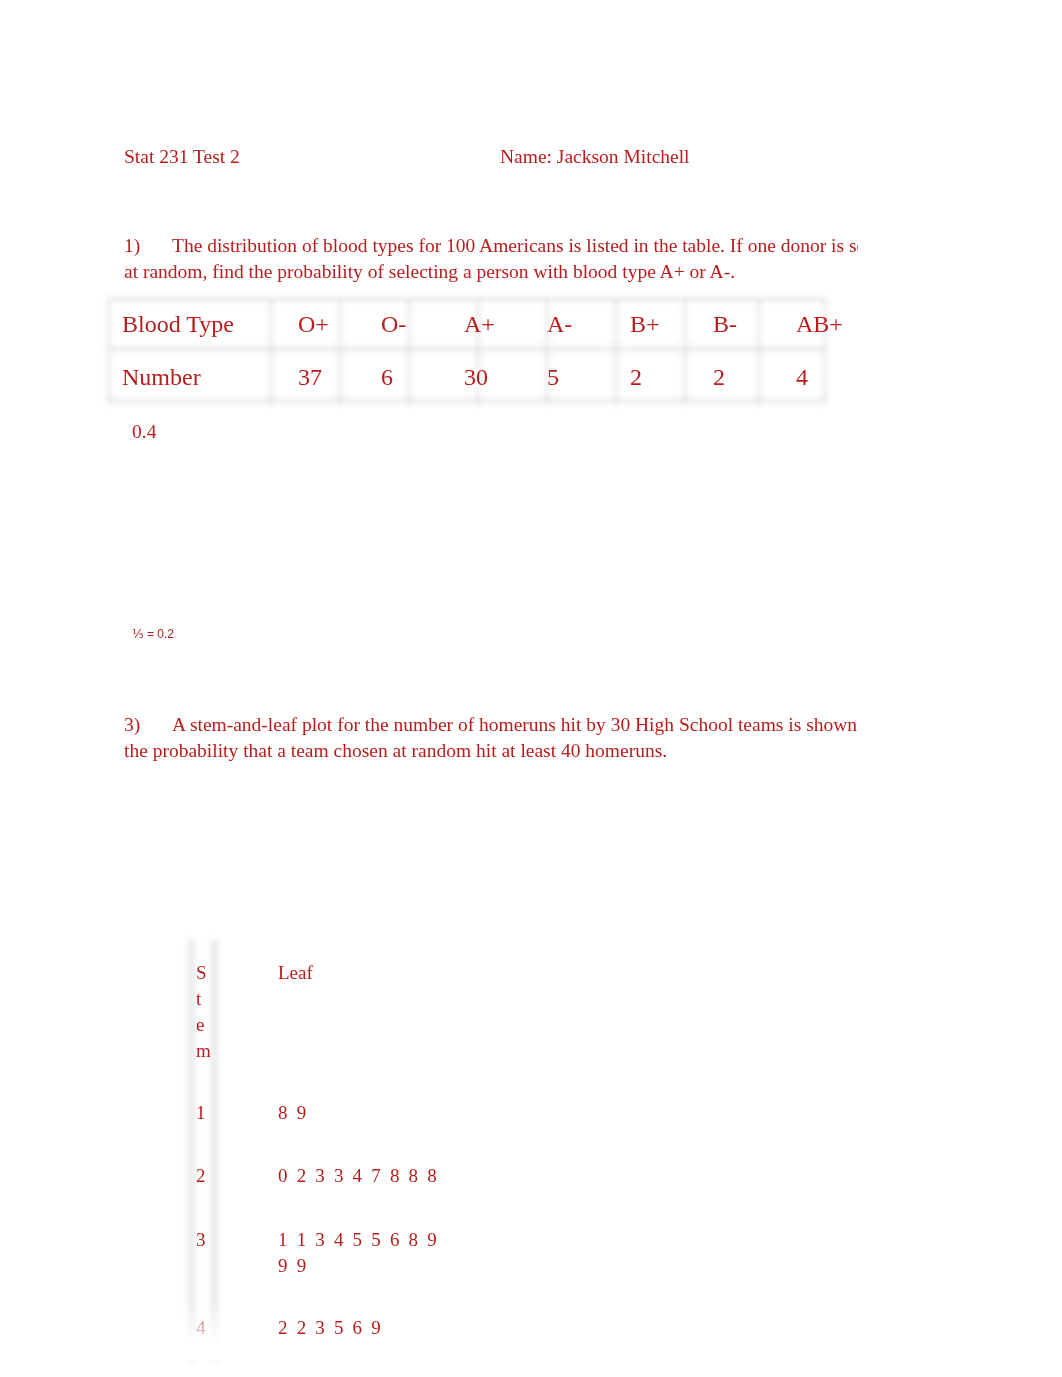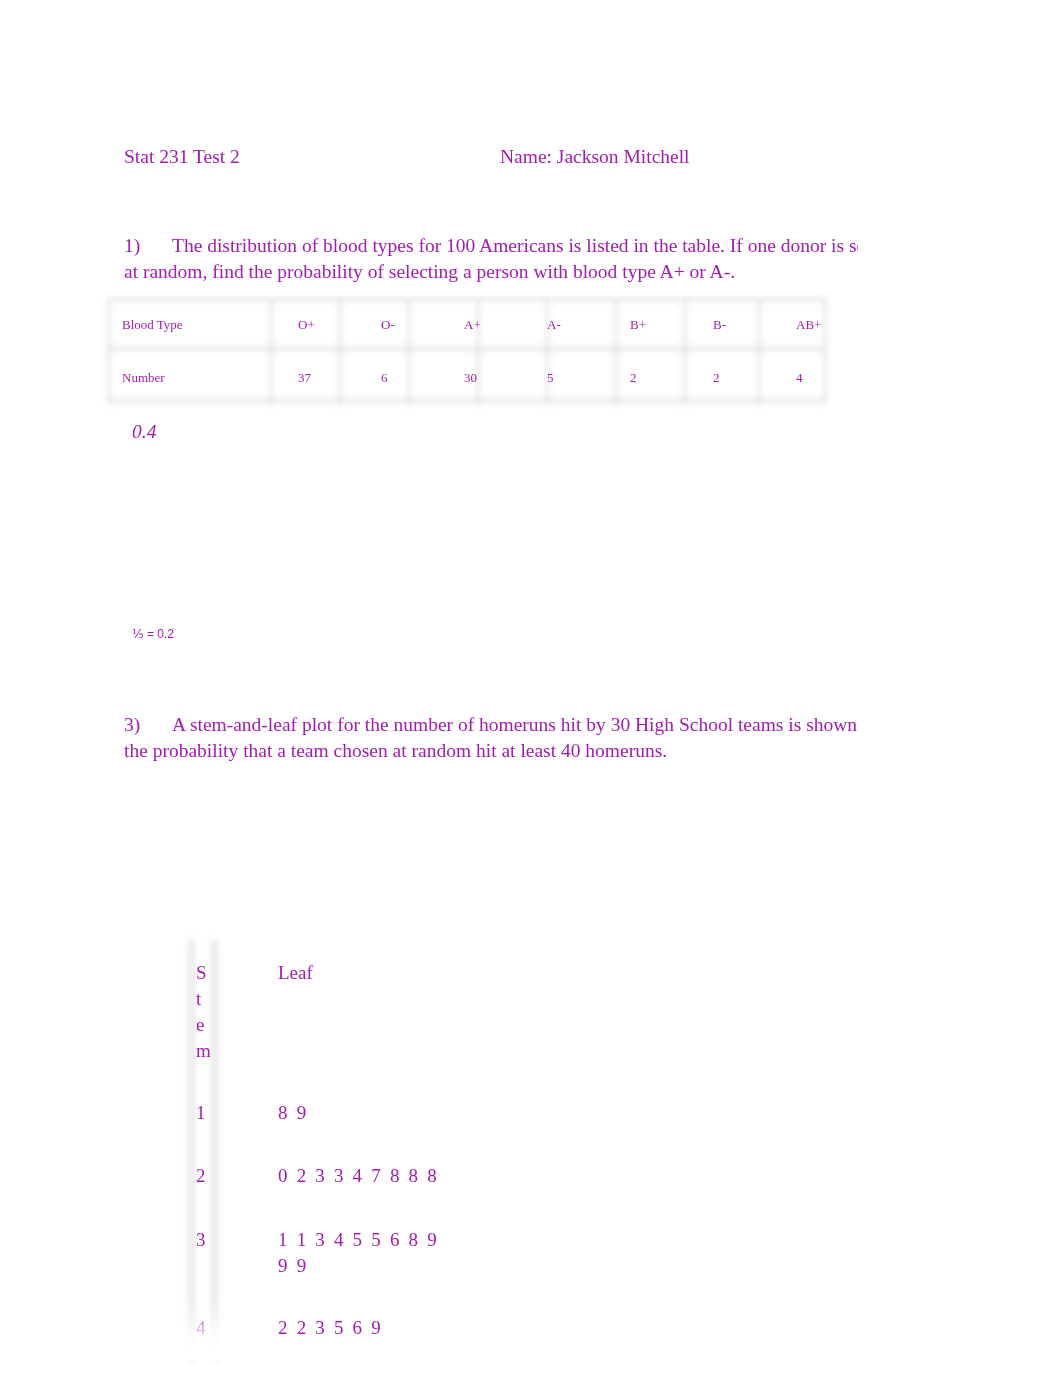--- a/index.html
+++ b/index.html
@@ -8,21 +8,21 @@
     background: #ffffff;
   }
 
   .page {
     position: relative;
     width: 858px;
     height: 1377px;
     background: #ffffff;
     overflow: hidden;
     font-family: "Liberation Serif", "DejaVu Serif", serif;
-    color: #a21caf;
+    color: #b91c1c;
   }
 
   
   .doc-header {
     position: absolute;
     left: 124px;
     top: 143px;
     width: 820px;
     height: 28px;
     font-size: 19.5px;
@@ -57,40 +57,40 @@
     left: 132px;
     font-size: 19.5px;
     line-height: 24px;
   }
   .answer.sans {
     font-family: "Liberation Sans", "DejaVu Sans", sans-serif;
     font-size: 12px;
   }
 
   #question1 { top: 233px; }
-  #answer1   { top: 420px; font-style: italic; }
+  #answer1   { top: 420px; }
   #question2 { top: 553px; }
   #answer2   { top: 622px; }
   #question3 { top: 712px; }
 
   
   .blood-table-wrap {
     position: absolute;
     left: 108px;
     top: 298px;
     width: 718px;
     height: 106px;
   }
   .blood-table {
     position: relative;
     width: 100%;
     height: 100%;
     border-collapse: collapse;
     table-layout: fixed;
-    font-size: 13px;
+    font-size: 24px;
   }
   .blood-table td {
     padding: 0 0 0 14px;
     height: 49px;
     vertical-align: middle;
     white-space: nowrap;
     position: relative;
     z-index: 2;
   }
   .blood-table td.c-label { width: 162px; }

